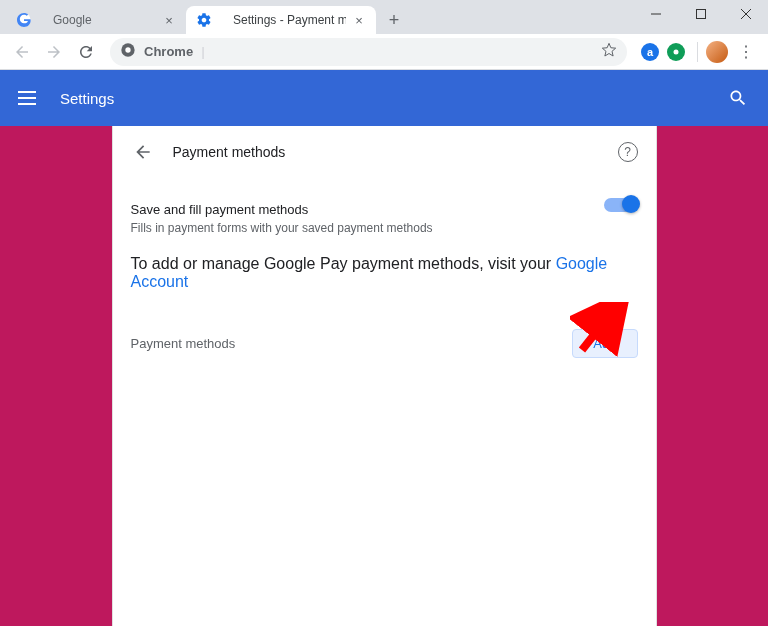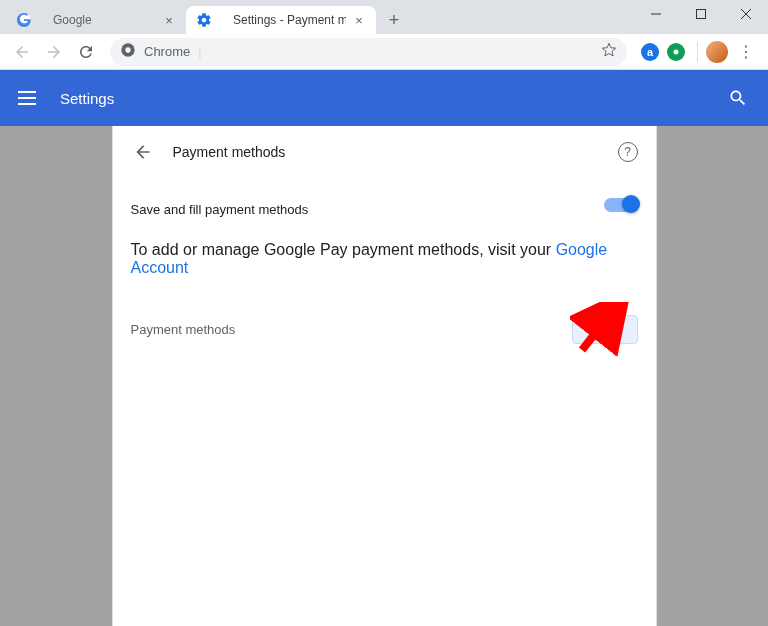--- a/index.html
+++ b/index.html
@@ -120,20 +120,21 @@
       height: 28px;
       background: #f1f3f4;
       border-radius: 14px;
       display: flex;
       align-items: center;
       padding: 12px 10px;
       margin: 3px 6px;
       font-size: 13px;
       color: #5f6368;
       gap: 8px;
+      font-weight: bold;
     }
     .url-text { color: #9aa0a6; }
     .url-text .bold { color: #202124; }
     .omnibox .star {
       margin-left: auto;
       color: #5f6368;
     }
     .ext-icons {
       display: flex;
       align-items: center;
@@ -204,21 +205,21 @@
       margin-left: auto;
       width: 24px;
       height: 24px;
       display: flex;
       align-items: center;
       justify-content: center;
       cursor: pointer;
     }
     
     .content-wrap {
-      background: #a3a3a3;
+      background: #be185d;
       height: calc(626px - 34px - 36px - 56px);
       display: flex;
       justify-content: center;
       overflow: hidden;
     }
     .content-card {
       width: 545px;
       background: #fff;
       border-left: 1px solid #e0e0e0;
       border-right: 1px solid #e0e0e0;
@@ -456,20 +457,21 @@
           </svg>
       </div>
       <div class="page-title">Payment methods</div>
       <div class="help-icon">?</div>
     </div>
 
     <div class="section">
       <div class="row-toggle">
         <div class="texts">
           <div class="row-title">Save and fill payment methods</div>
+          <div class="row-sub">Fills in payment forms with your saved payment methods</div>
         </div>
         <div class="toggle"></div>
       </div>
 
       <div class="info-row">
         <span>To add or manage Google Pay payment methods, visit your </span><a href="#">Google Account</a>
       </div>
 
       <div class="list-head">
         <div class="list-title">Payment methods</div>

